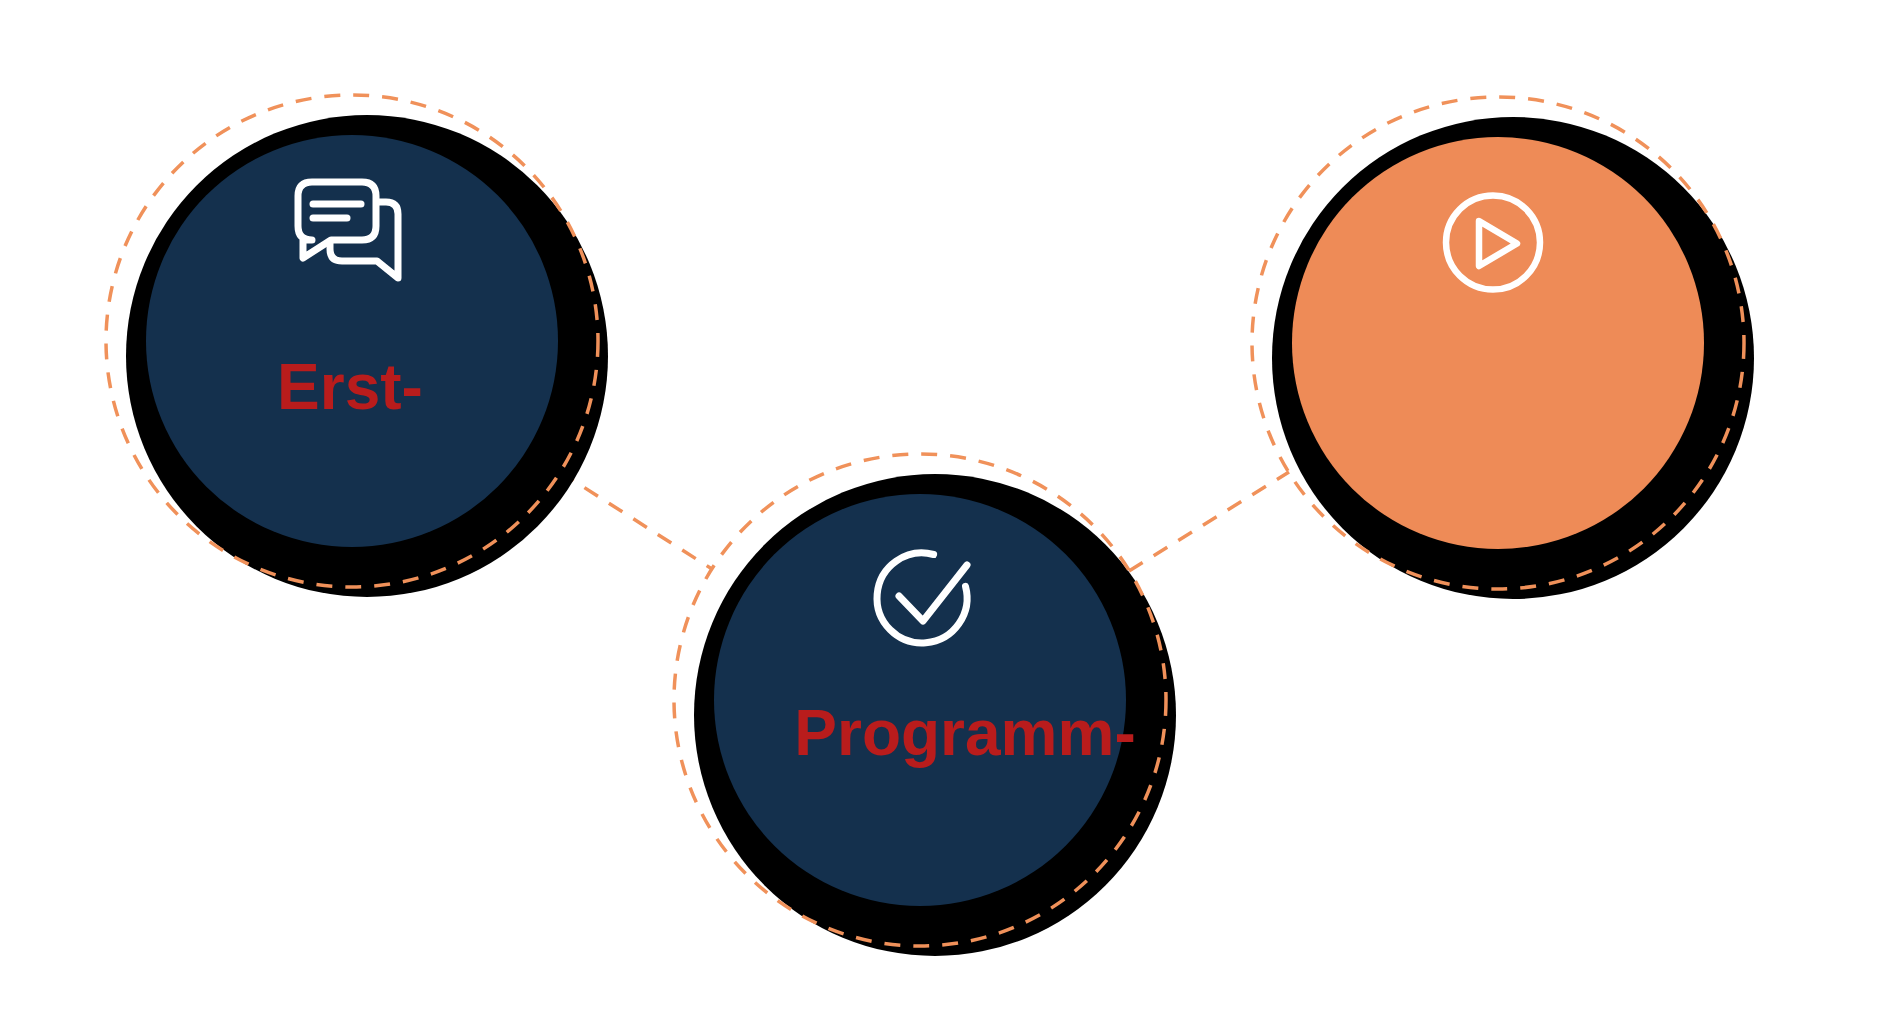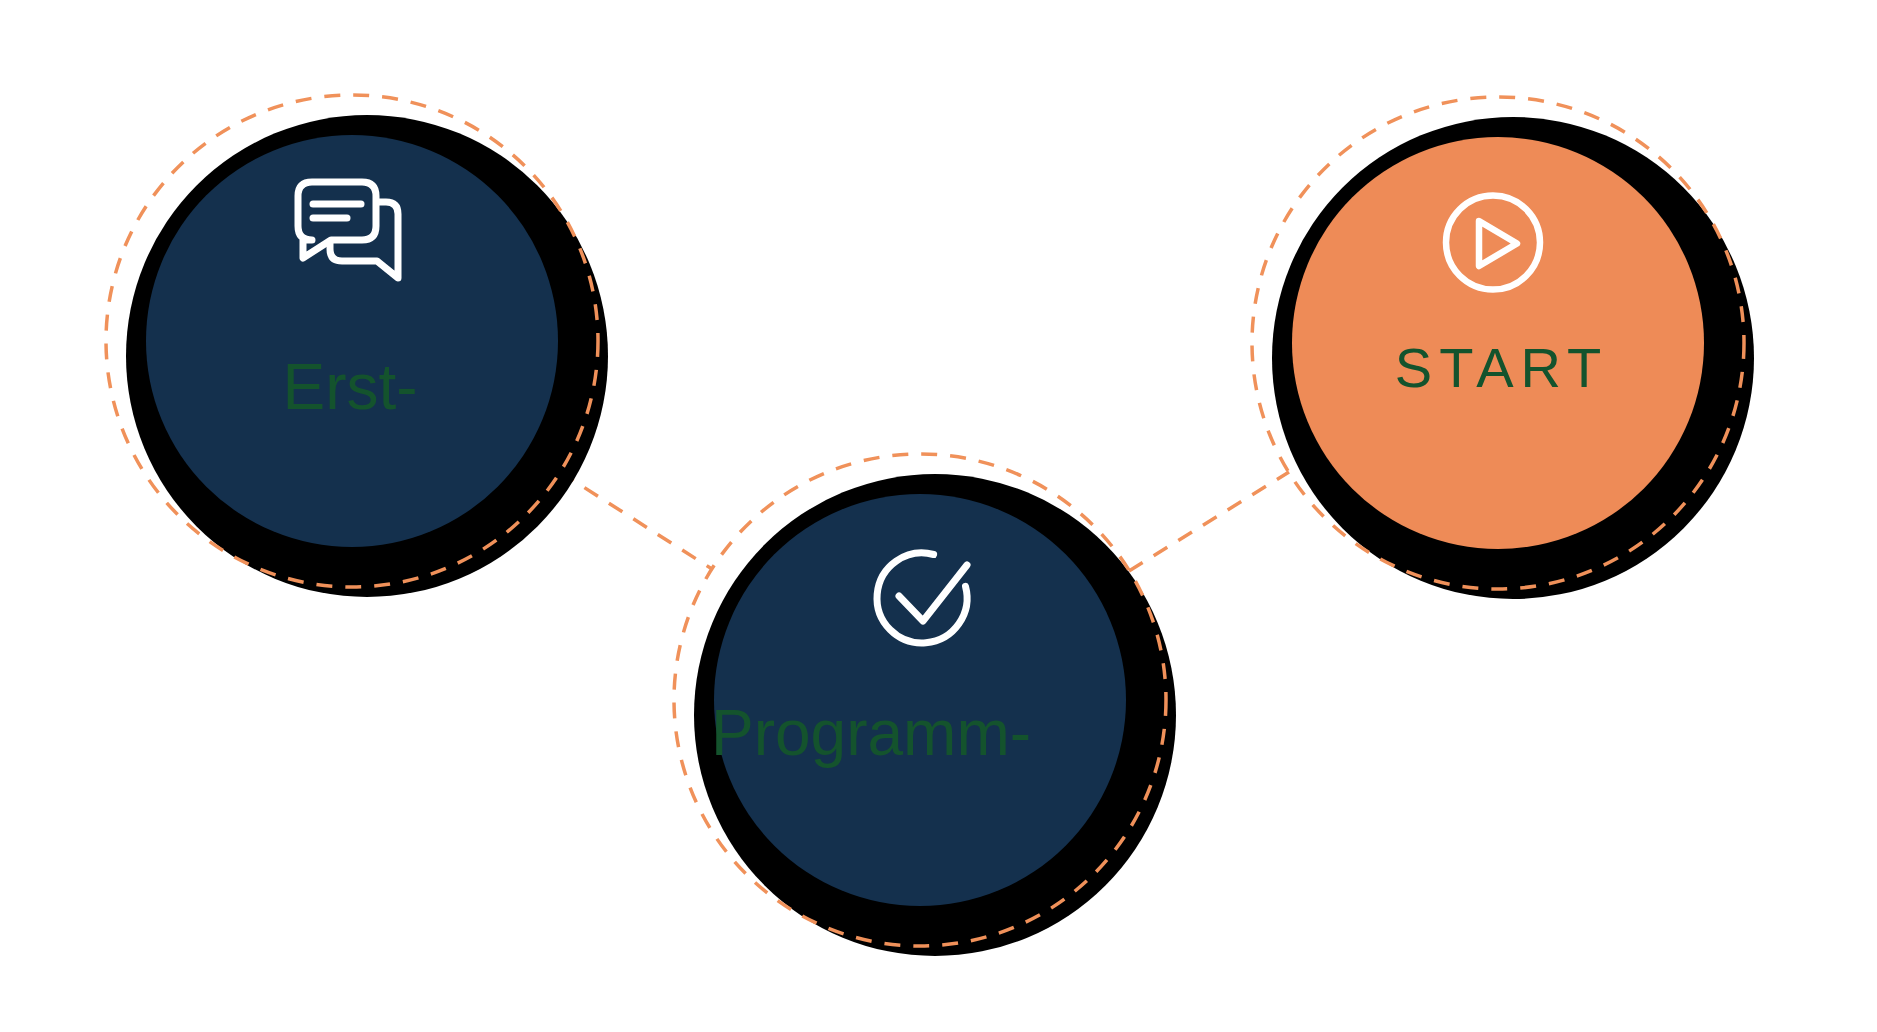--- a/index.html
+++ b/index.html
@@ -9,22 +9,22 @@
     height:1032px;
     background:#ffffff;
     overflow:hidden;
     font-family:"Liberation Sans", sans-serif;
   }
   .canvas svg{position:absolute;left:0;top:0;}
   .label{
     position:absolute;
     transform:translate(-50%,-50%);
     text-align:right;
-    color:#14532d;
-    font-weight:400;
+    color:#b91c1c;
+    font-weight:700;
     font-size:64px;
     line-height:1.17;
     white-space:nowrap;
     z-index:2;
   }
   .label .line{display:block;}
   .label.start-label{
     font-size:56px;
     letter-spacing:7px;
     padding-left:7px;
@@ -72,21 +72,18 @@
         <circle cx="1493" cy="242.5" r="47"></circle>
         <path d="M 1479 221 L 1517 243.5 L 1479 266 Z"></path>
       </g>
     </g>
   </svg>
 
   <div class="label" style="left:350px; top:387px;">
     <span class="line">Erst-</span>
   </div>
 
-  <div class="label" style="left:871px; top:733px;">
+  <div class="label" style="left:965px; top:733px;">
     <span class="line">Programm-</span>
   </div>
 
-  <div class="label start-label" style="left:1498px; top:368px;">
-    <span class="line">START</span>
-  </div>
 
 </div>
 
 </body></html>

